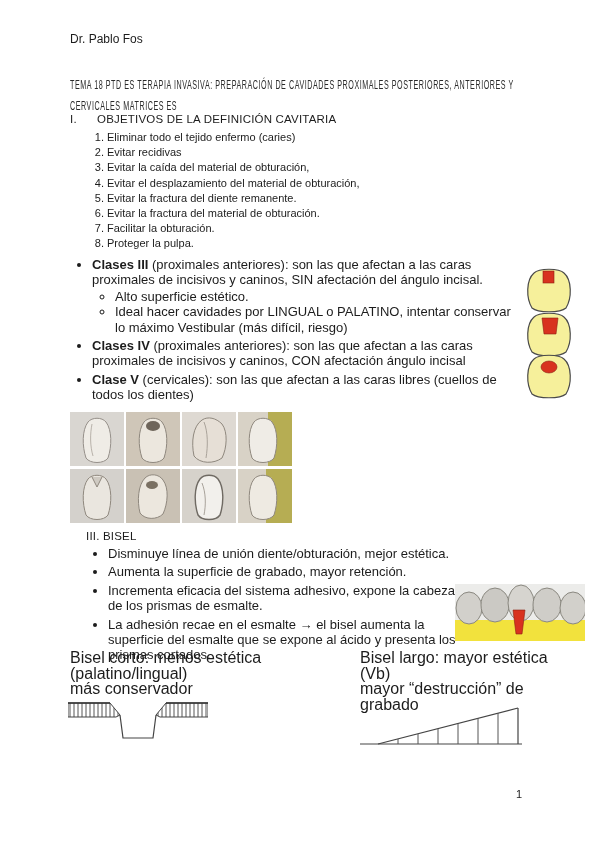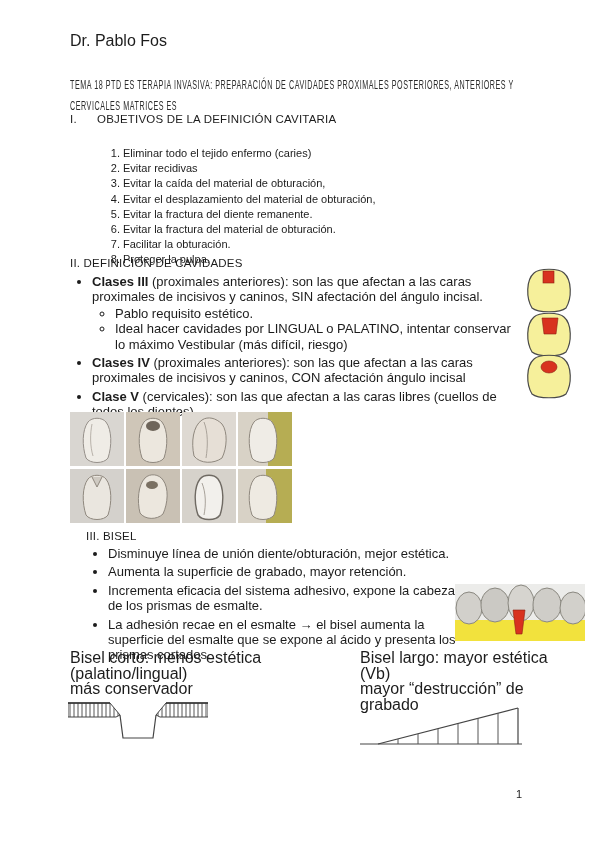--- a/index.html
+++ b/index.html
@@ -2,34 +2,34 @@
 <html><head>
 <meta charset="utf-8">
 <style>
   html,body{margin:0;padding:0;background:#ffffff;}
   .page{
     position:relative;width:600px;height:848px;background:#ffffff;
     font-family:"Liberation Sans", sans-serif;color:#1c1c1c;overflow:hidden;
   }
   .abs{position:absolute;}
   
-  .author{left:70px;top:32px;font-size:16px;}
+  .author{left:70px;top:32px;font-size:12px;}
   
   .doc-title{left:70px;top:74px;color:#2b2b2b;}
   .doc-title .tline{
     white-space:nowrap;font-size:13px;letter-spacing:1px;line-height:21px;
     transform:scaleX(0.55);transform-origin:0 50%;
   }
   
   .sec-head{font-size:11.5px;letter-spacing:.2px;}
   .sec1-head{left:70px;top:113px;display:flex;}
   .sec1-head .numeral{width:27px;}
   
   .numlist{left:70px;top:130px;width:460px;}
-  .numlist ol{margin:16px;padding-left:37px;font-size:11px;line-height:15.2px;}
+  .numlist ol{margin:0;padding-left:37px;font-size:11px;line-height:15.2px;}
   .numlist li{margin:0;}
   
   .sec2{left:70px;top:257px;width:442px;}
   .sec2 .sec-head{margin-bottom:5px;}
   ul.bullets{margin:0;padding-left:22px;list-style:disc;font-size:13px;line-height:15.4px;}
   ul.bullets > li{margin:0 0 3px 0;}
   ul.subbullets{margin:1px 0 0 0;padding-left:23px;list-style:circle;}
   ul.subbullets > li{margin:0;}
   b{font-weight:bold;}
   
@@ -77,26 +77,25 @@
       <li>Evitar la caída del material de obturación,</li>
       <li>Evitar el desplazamiento del material de obturación,</li>
       <li>Evitar la fractura del diente remanente.</li>
       <li>Evitar la fractura del material de obturación.</li>
       <li>Facilitar la obturación.</li>
       <li>Proteger la pulpa.</li>
     </ol>
   </div>
 
   <div class="abs sec2">
-    <div class="sec-head">II. DEFINICIÓN DE CAVIDADES</div>
     <ul class="bullets">
       <li>
         <b>Clases III</b><span> (proximales anteriores): son las que afectan a las caras proximales de incisivos y caninos, SIN afectación del ángulo incisal.</span>
         <ul class="subbullets">
-          <li>Pablo requisito estético.</li>
+          <li>Alto superficie estético.</li>
           <li>Ideal hacer cavidades por LINGUAL o PALATINO, intentar conservar lo máximo Vestibular (más difícil, riesgo)</li>
         </ul>
       </li>
       <li>
         <b>Clases IV</b><span> (proximales anteriores): son las que afectan a las caras proximales de incisivos y caninos, CON afectación ángulo incisal</span>
       </li>
       <li>
         <b>Clase V</b><span> (cervicales): son las que afectan a las caras libres (cuellos de todos los dientes)</span>
       </li>
     </ul>

